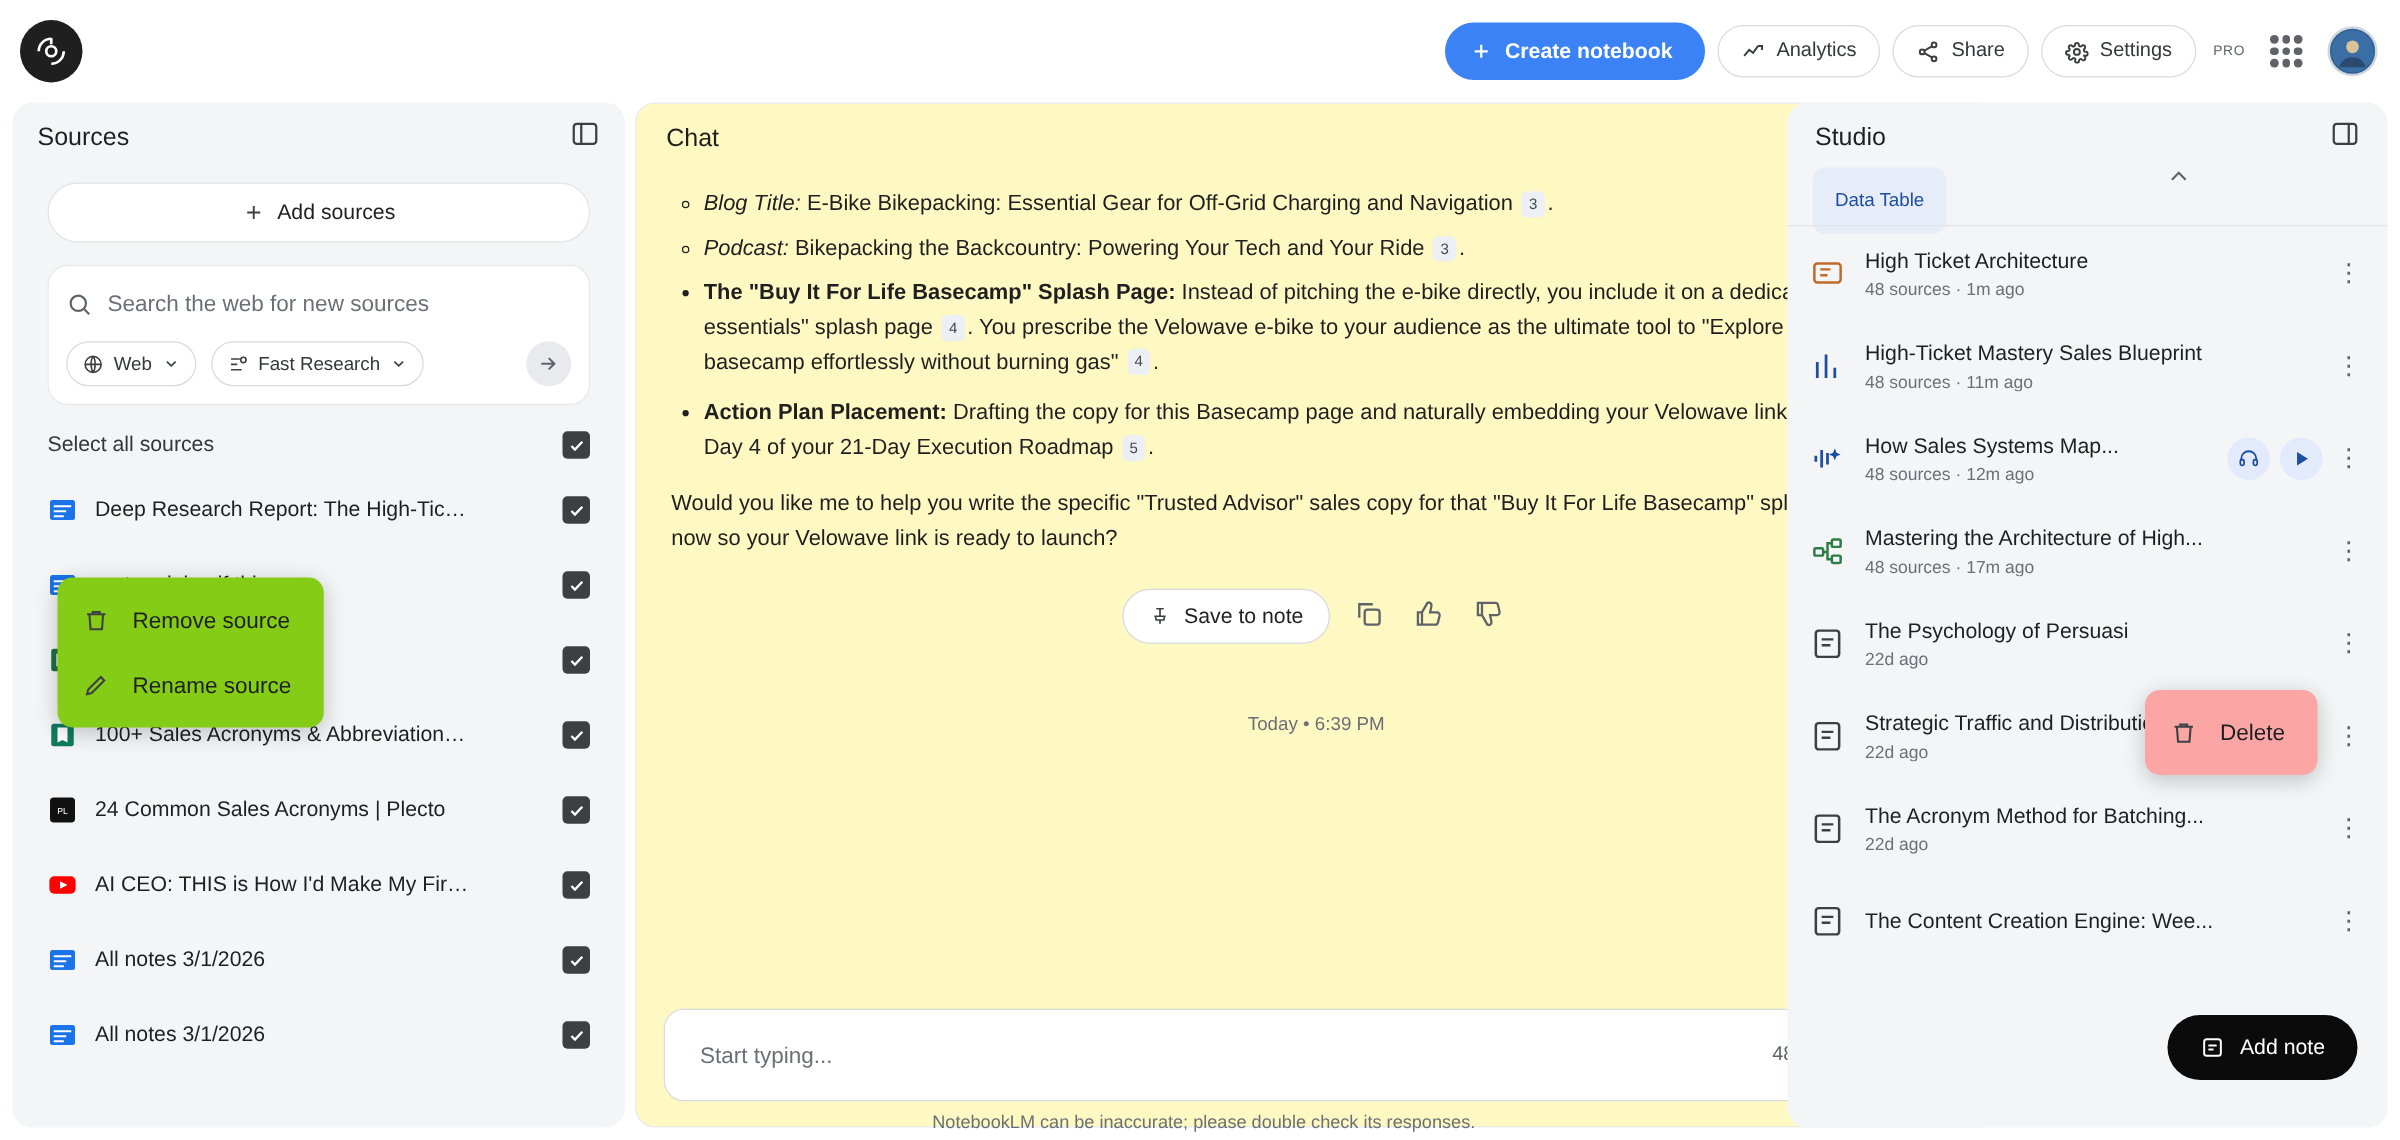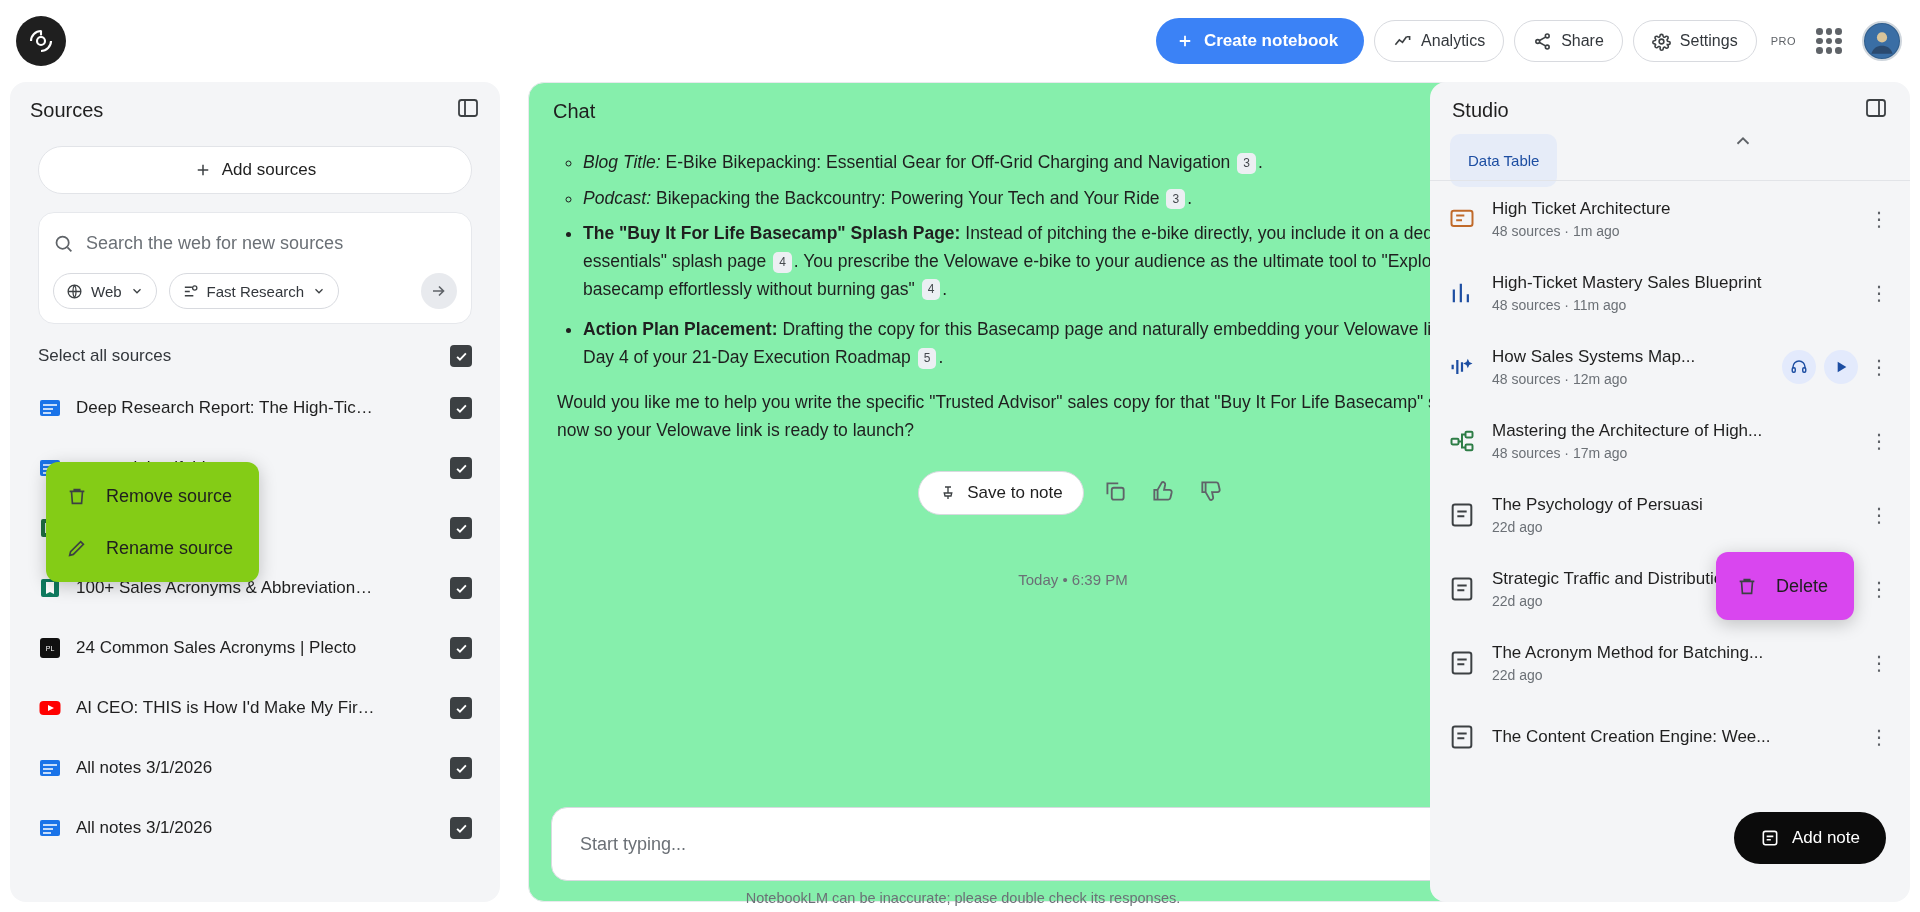--- a/index.html
+++ b/index.html
@@ -120,22 +120,22 @@
     position: absolute; background: #84cc16; border-radius: 12px;
     box-shadow: 0 4px 18px rgba(0,0,0,.22); padding: 8px 0; z-index: 50;
   }
   .ctx-item {
     display: flex; align-items: center; gap: 18px;
     padding: 0 26px 0 20px; height: 52px; font-size: 18px; color: #1f1f1f; cursor: pointer;
     white-space: nowrap;
   }
 
   
-  #chat-panel { left: 508px; top: 82px; width: 1090px; height: 820px; background: #86efac;
-    border: 1px solid #e8eaed; margin-left: 20px; }
+  #chat-panel { left: 508px; top: 82px; width: 1090px; height: 820px; background: #fef9c3;
+    border: 1px solid #e8eaed; }
   .chat-head { height: 56px; display:flex; align-items:center; padding: 0 24px; font-size: 20px;}
   .chat-body {
     position: absolute; top: 56px; left: 0; right: 0; bottom: 0;
     padding: 10px 28px 0 28px; overflow: hidden;
   }
   .chat-body ul { margin: 0; padding-left: 26px; }
   .msg { font-size: 17.5px; line-height: 1.58; color: #1f1f1f; }
   .sub-list { list-style: circle; margin: 0 0 14px 0; padding-left: 66px; }
   .sub-list li { margin-bottom: 8px; }
   .bullets { list-style: disc; margin: 0; padding-left: 30px; }
@@ -204,21 +204,21 @@
     display: flex; align-items: center; justify-content: center; color: #1d4ea2;
     cursor: pointer;
   }
   .add-note-fab {
     position: absolute; right: 24px; bottom: 38px;
     background: #0b0b0b; color: #fff; border-radius: 26px; height: 52px;
     display: flex; align-items: center; gap: 12px; padding: 0 26px;
     font-size: 17px; cursor: pointer; z-index: 40;
   }
   .delete-menu {
-    position: absolute; right: 56px; top: 470px; background: #d946ef;
+    position: absolute; right: 56px; top: 470px; background: #fca5a5;
     border-radius: 12px; box-shadow: 0 4px 18px rgba(0,0,0,.22);
     padding: 8px 0; z-index: 45;
   }
   i.dot { display:block; }
 </style>
 </head>
 <body>
 
 <div class="topbar">
   <div class="logo">

